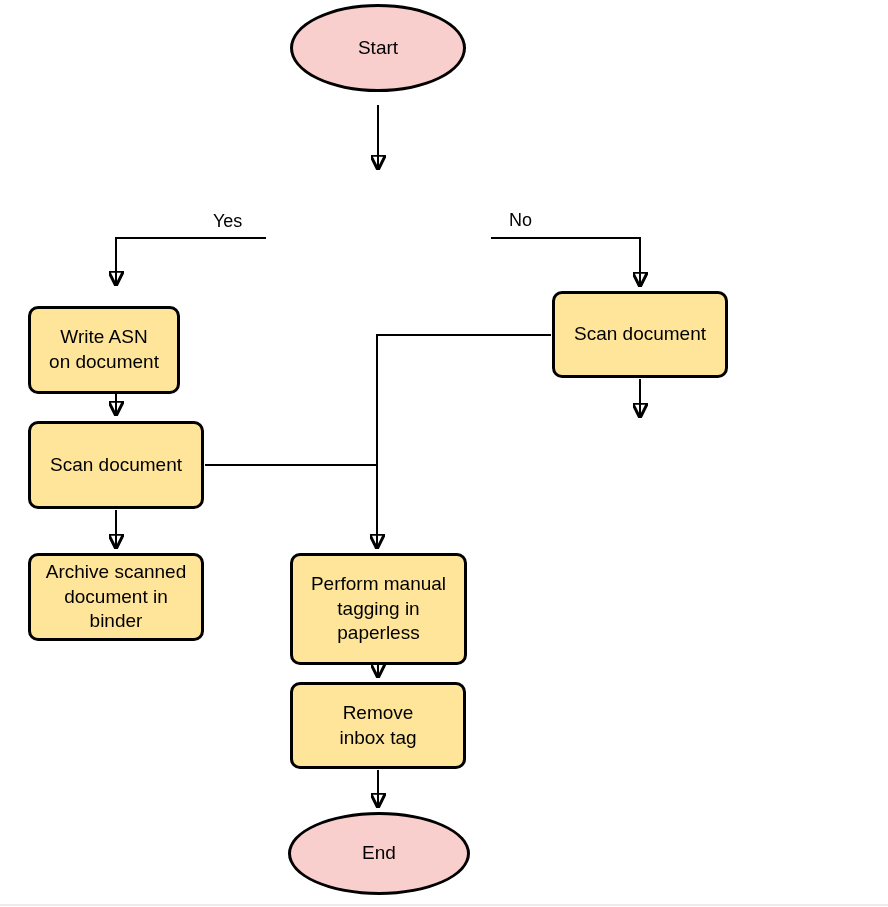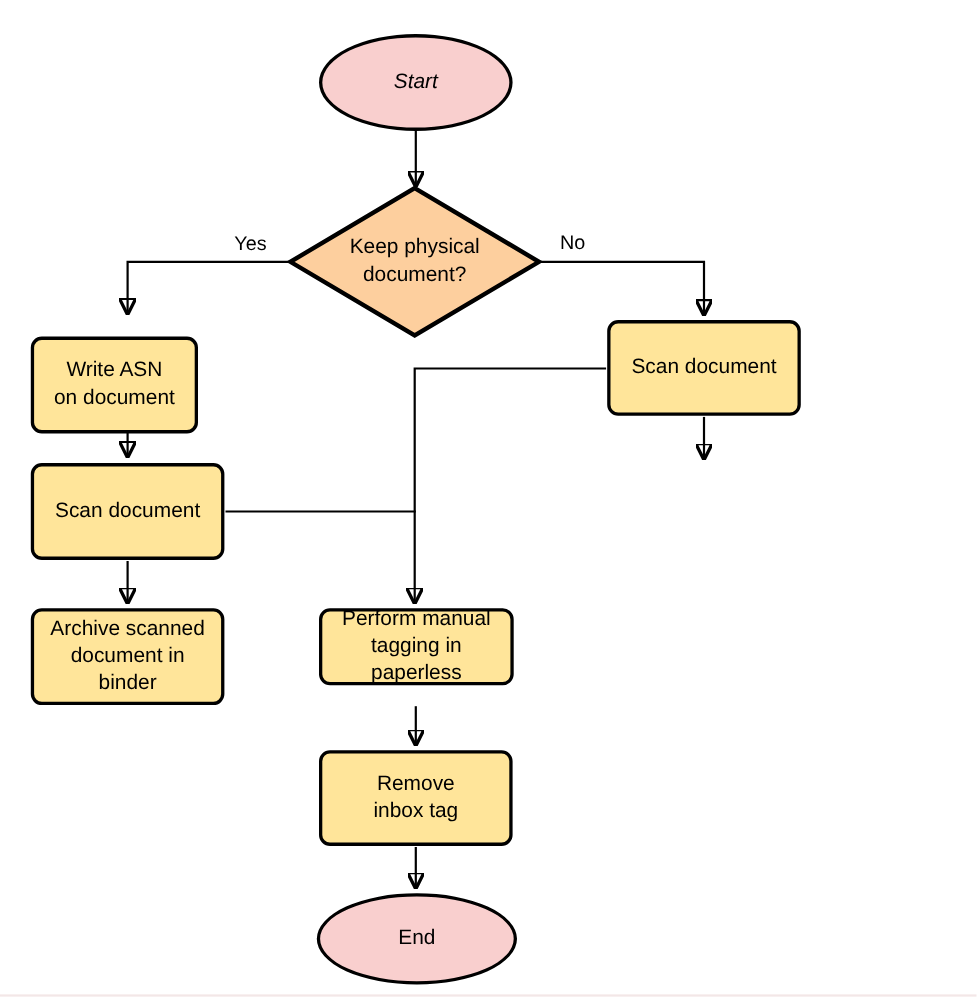--- a/index.html
+++ b/index.html
@@ -115,43 +115,36 @@
     <path d="M 491 238 L 640 238 L 640 285" marker-end="url(#arrow)"></path>
     <path d="M 116 379 L 116 414" marker-end="url(#arrow)"></path>
     <path d="M 116 510 L 116 547" marker-end="url(#arrow)"></path>
     <path d="M 640 379 L 640 416" marker-end="url(#arrow)"></path>
     <path d="M 551 335 L 377 335 L 377 547" marker-end="url(#arrow)"></path>
     <path d="M 205 465 L 378 465"></path>
     <path d="M 378 642 L 378 676" marker-end="url(#arrow)"></path>
     <path d="M 378 770 L 378 806" marker-end="url(#arrow)"></path>
   </svg>
 
-  <div class="node terminal" style="left:290px; top:31px; width:176px; height:88px;font-style:italic;">Start</div>
+  <div class="node terminal" style="left:290px; top:4px; width:176px; height:88px;">Start</div>
 
-  <div class="decision-wrap">
-    <svg width="236" height="144" viewBox="0 0 236 144" xmlns="http://www.w3.org/2000/svg">
-      <polygon points="118,5 231,72 118,139 5,72" fill="var(--decision-fill)" stroke="var(--stroke)" stroke-width="4"></polygon>
-    </svg>
-    <div class="decision-label">Keep physical
-document?</div>
-  </div>
 
   <span class="edge-label" style="left:213px; top:211px;">Yes</span>
   <span class="edge-label" style="left:509px; top:210px;">No</span>
 
   <div class="node process" style="left:28px; top:306px; width:152px; height:88px;">Write ASN
 on document</div>
   <div class="node process" style="left:28px; top:421px; width:176px; height:88px;">Scan document</div>
   <div class="node process" style="left:28px; top:553px; width:176px; height:88px;">Archive scanned
 document in
 binder</div>
 
   <div class="node process" style="left:552px; top:291px; width:176px; height:87px;">Scan document</div>
 
-  <div class="node process" style="left:290px; top:553px; width:177px; height:70px;">Perform manual
+  <div class="node process" style="left:290px; top:553px; width:177px; height:112px;">Perform manual
 tagging in
 paperless</div>
   <div class="node terminal" style="left:288px; top:812px; width:182px; height:83px;">End</div>
 
   <div class="node process" style="left:290px; top:682px; width:176px; height:87px;">Remove
 inbox tag</div>
 
 
   <div class="bottom-edge"></div>
 

